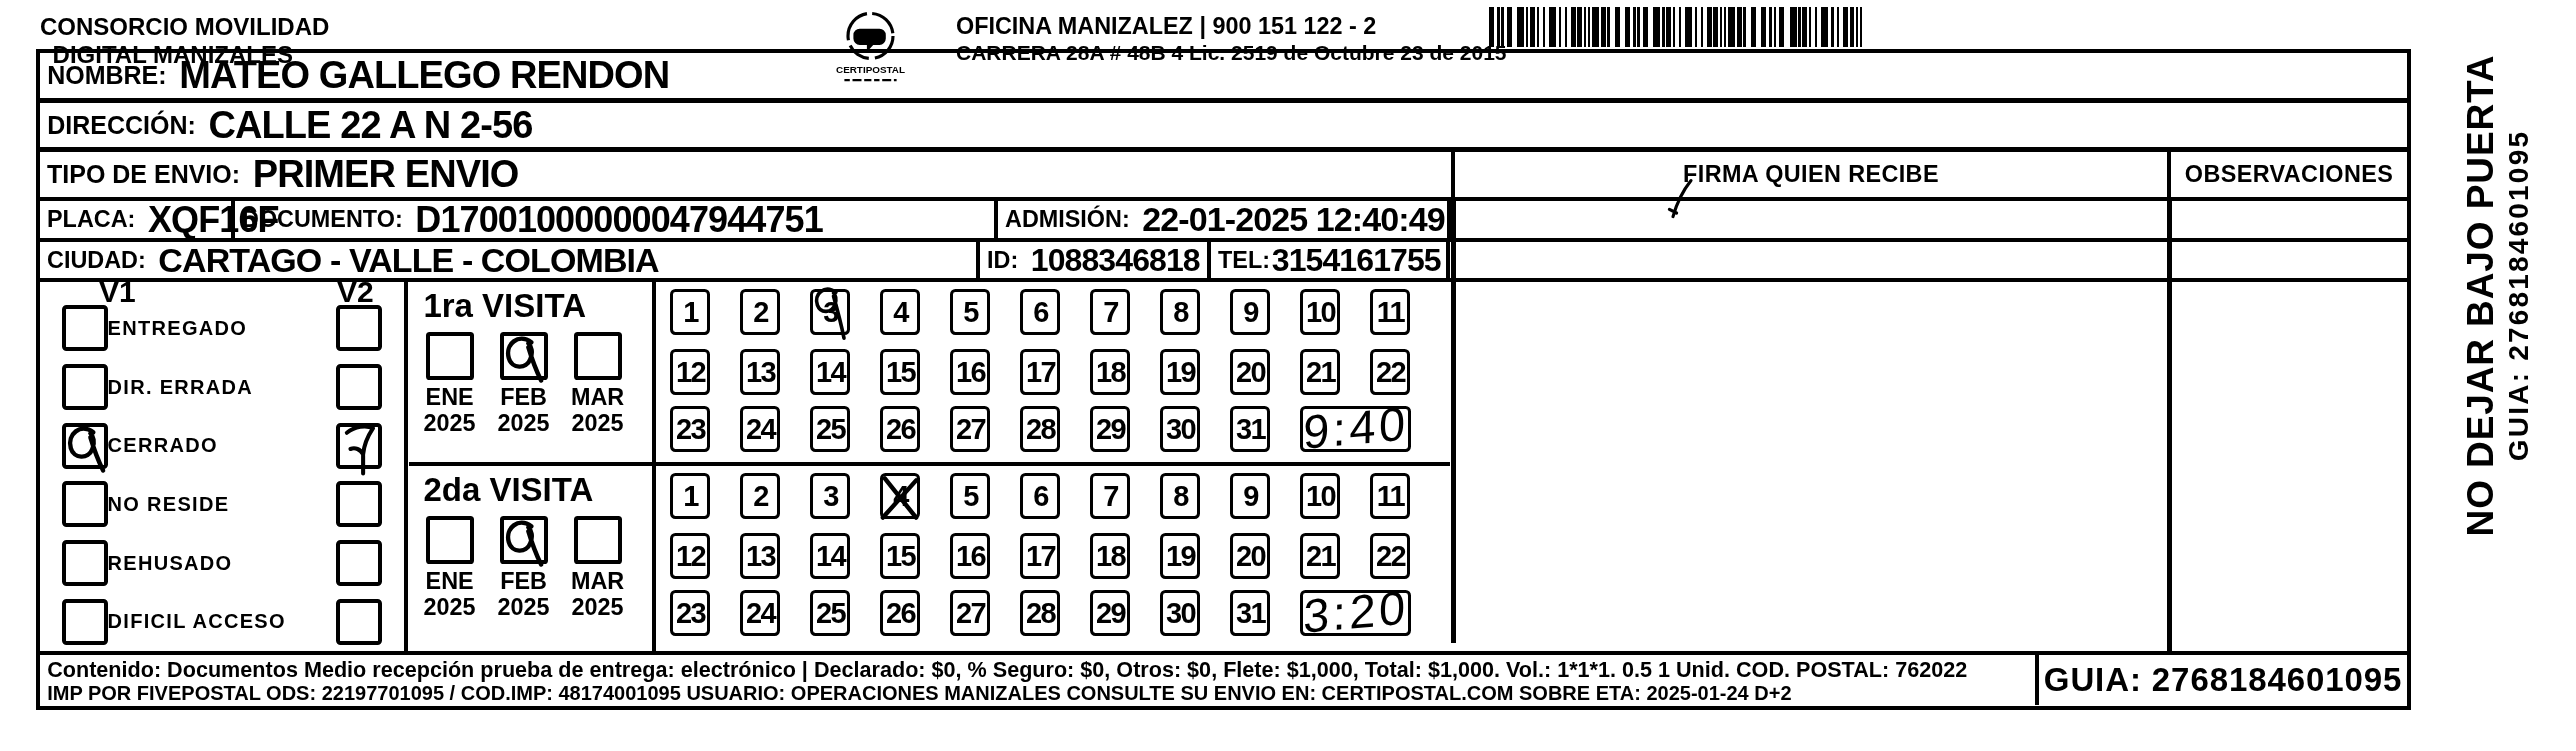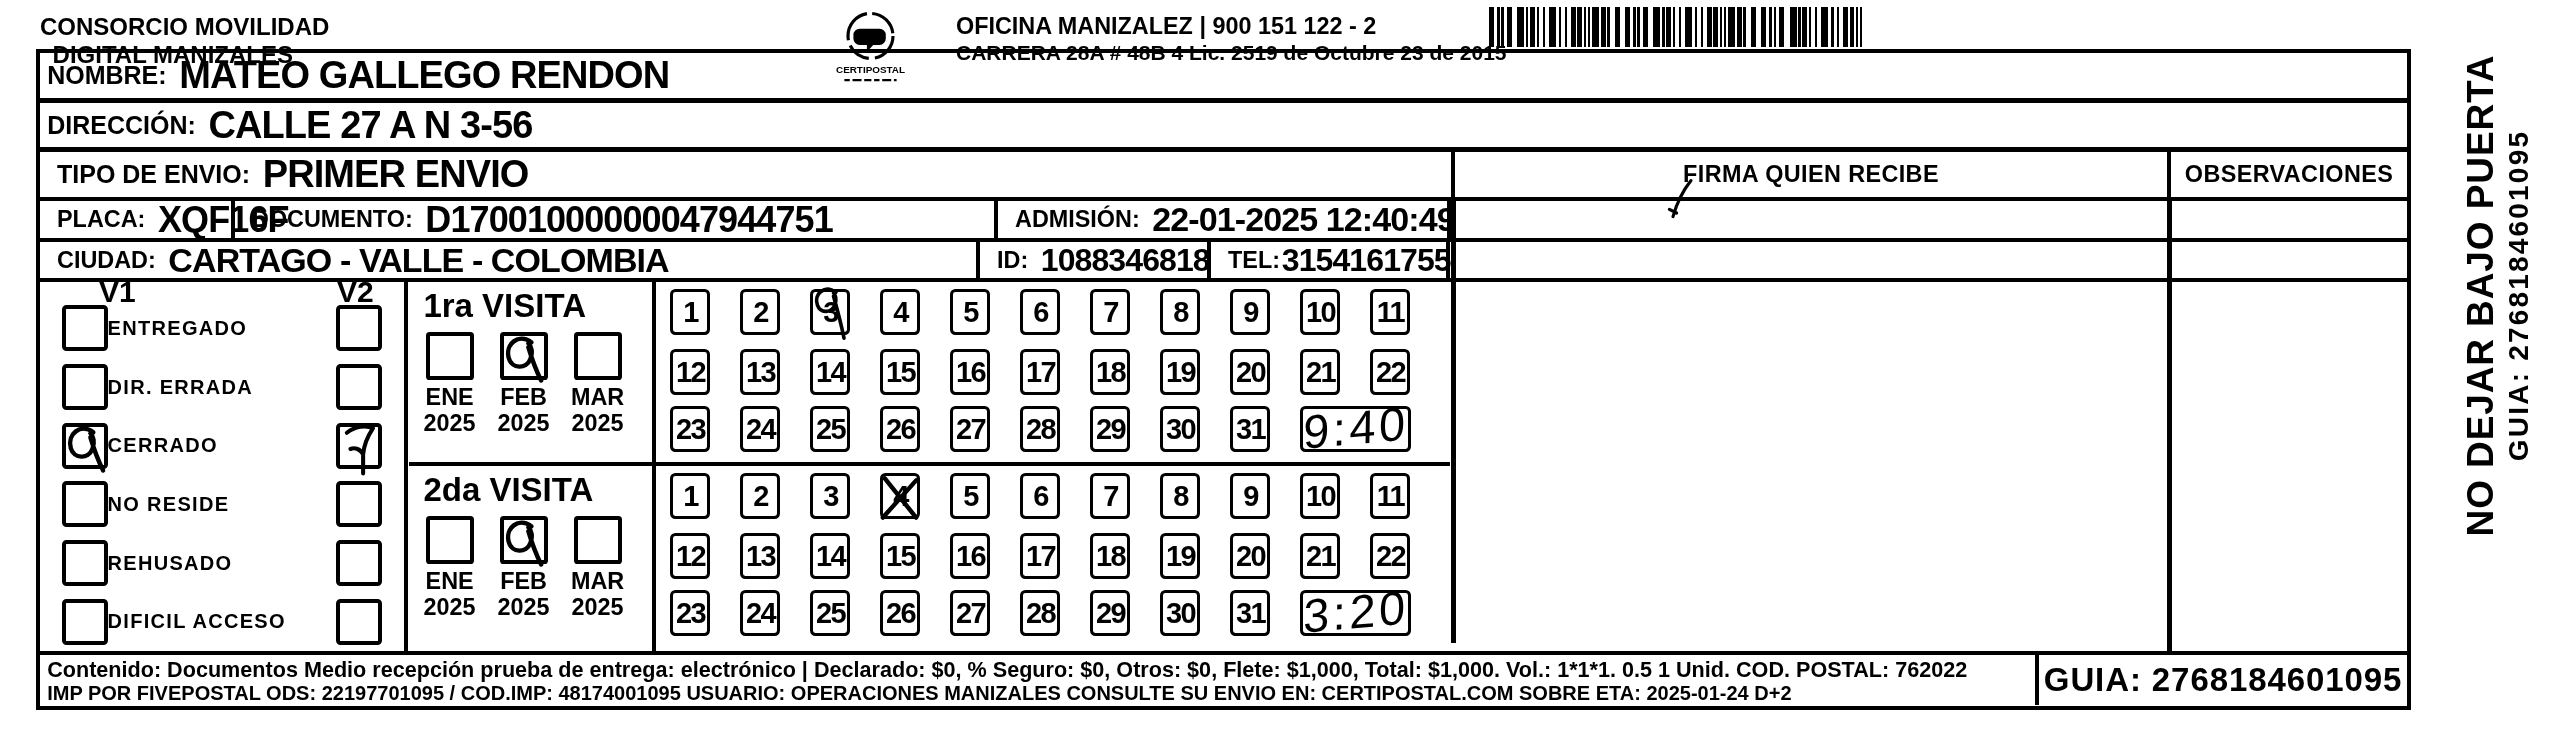--- a/index.html
+++ b/index.html
@@ -21,21 +21,21 @@
   .row{position:absolute;left:0;right:0;display:flex;align-items:center;box-sizing:border-box;}
   .r1{top:0;height:50px;border-bottom:5.4px solid #000;padding-left:7.2px;}
   .r2{top:50px;height:49px;border-bottom:5.4px solid #000;padding-left:7.2px;}
   .r3{top:99px;height:49px;border-bottom:4.5px solid #000;padding:0;}
   .r4{top:148px;height:41px;border-bottom:4.5px solid #000;padding:0;}
   .r5{top:189px;height:40px;border-bottom:4.5px solid #000;padding:0;align-items:center;}
   .flabel{font-size:25px;font-weight:bold;margin-right:12.6px;white-space:nowrap;}
   .flabel.sm{font-size:23.4px;}
   .fvalue{font-size:38px;font-weight:bold;letter-spacing:-0.9px;white-space:nowrap;}
   .fvalue.v40{font-size:36px;} .fvalue.v38{font-size:34px;} .fvalue.v36{font-size:32px;}
-  .cell{display:flex;align-items:center;box-sizing:border-box;height:100%;padding-left:17px;border-right:4.5px solid #000;}
+  .cell{display:flex;align-items:center;box-sizing:border-box;height:100%;padding-left:7px;border-right:4.5px solid #000;}
   .cell.center{justify-content:center;padding-left:0;}
   .cell.last{border-right:none;}
   .w-tipo{width:1415px;} .w-firma{width:716px;} .w-obs{flex:1;}
   .w-placa{width:195px;} .w-doc{width:763px;} .w-adm{width:453px;}
   .w-ciudad{width:940px;} .w-id{width:231px;} .w-tel{width:239px;}
   .hdr-cell{font-size:23.4px;font-weight:bold;letter-spacing:0.4px;}
   
   .status{position:absolute;left:0;top:229px;width:364px;height:370px;border-right:4.5px solid #000;box-sizing:content-box;}
   .vhead{position:absolute;top:-7.2px;font-size:30px;font-weight:bold;}
   .vhead.v1{left:59px;} .vhead.v2{left:297px;}
@@ -106,21 +106,21 @@
 
   <div class="form">
 
     <div class="row r1">
       <span class="flabel">NOMBRE:</span>
       <span class="fvalue">MATEO GALLEGO RENDON</span>
     </div>
 
     <div class="row r2">
       <span class="flabel">DIRECCIÓN:</span>
-      <span class="fvalue">CALLE 27 A N 3-56</span>
+      <span class="fvalue">CALLE 22 A N 2-56</span>
     </div>
 
     <div class="row r3">
       <div class="cell w-tipo">
         <span class="flabel">TIPO DE ENVIO:</span>
         <span class="fvalue">PRIMER ENVIO</span>
       </div>
       <div class="cell center w-firma">
         <span class="hdr-cell">FIRMA QUIEN RECIBE</span>
       </div>

